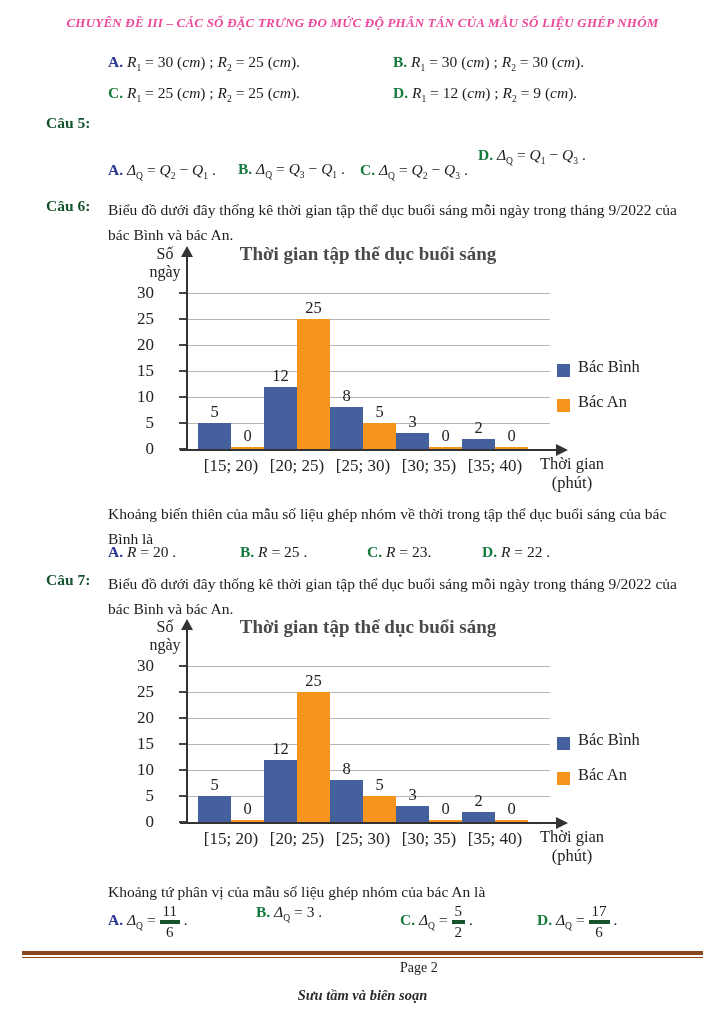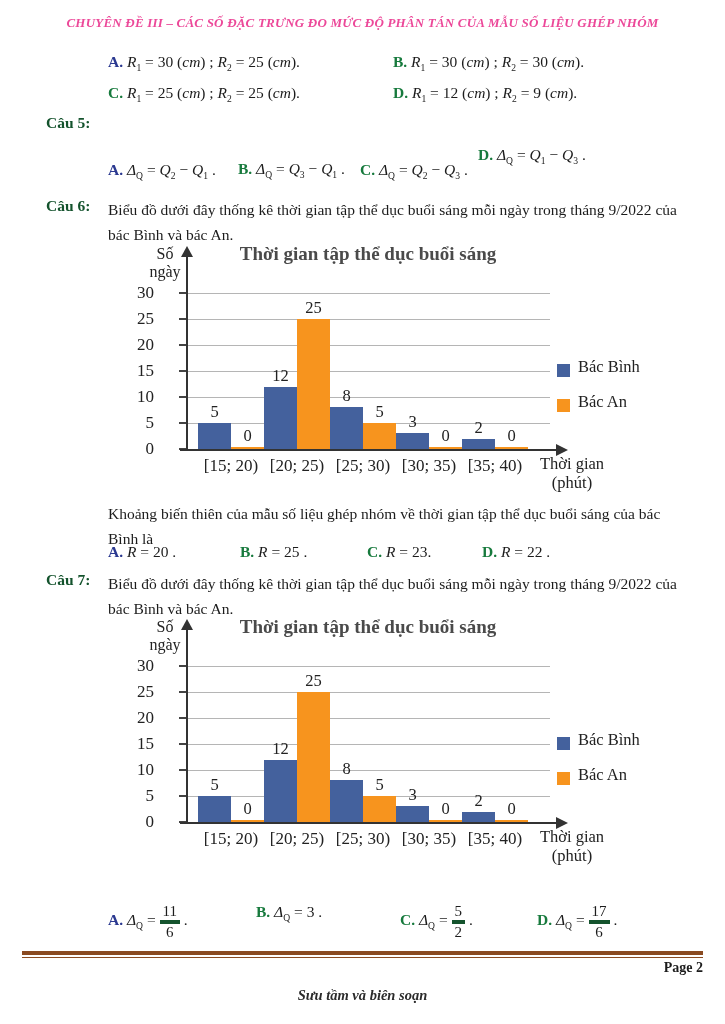--- a/index.html
+++ b/index.html
@@ -15,21 +15,21 @@
   .lb,.lc,.ld{color:#177A3D}
   sub{font-size:.62em}
   i{font-style:italic}
   .frac{display:inline-block;vertical-align:-12px;text-align:center;line-height:1.12;font-size:.97em}
   .frac .fn{display:block;border-bottom:4px solid #14532d;padding:0 3px}
   .frac .fd{display:block}
   .chart{position:absolute;width:560px;height:254px}
   .chart div{position:absolute}
   .rule{position:absolute;left:22px;width:681px;height:2px;
         border-top:4px solid #8A4A21;border-bottom:1px solid #8A4A21}
-  .pagenum{position:absolute;font-weight:bold;font-size:14px;text-align:right}
+  .pagenum{position:absolute;font-weight:normal;font-size:14px;}
   .credit{position:absolute;left:0;width:100%;text-align:center;
           font-weight:bold;font-style:italic;font-size:14.5px;color:#2b2b2b}
 </style>
 </head>
 <body>
 
 <div class="page">
 
   <div class="hdr">CHUYÊN ĐỀ III – CÁC SỐ ĐẶC TRƯNG ĐO MỨC ĐỘ PHÂN TÁN CỦA MẪU SỐ LIỆU GHÉP NHÓM</div>
 
@@ -101,21 +101,21 @@
       <div style="left: 285px; top: 213px; width: 92px; text-align: center; font-size: 17px; color: rgb(34, 34, 34);">[30; 35)</div>
       <div style="left: 351px; top: 213px; width: 92px; text-align: center; font-size: 17px; color: rgb(34, 34, 34);">[35; 40)</div>
       <div style="left: 415px; top: 212px; width: 118px; text-align: center; font-size: 16.5px; line-height: 1.15; white-space: pre-line; color: rgb(34, 34, 34);">Thời gian
 (phút)</div>
       <div style="left: 459px; top: 121px; width: 13px; height: 13px; background: rgb(68, 97, 157);"></div>
       <div style="left: 480px; top: 114px; font-size: 16.5px; color: rgb(34, 34, 34);">Bác Bình</div>
       <div style="left: 459px; top: 156px; width: 13px; height: 13px; background: rgb(247, 148, 30);"></div>
       <div style="left: 480px; top: 149px; font-size: 16.5px; color: rgb(34, 34, 34);">Bác An</div>
     </div>
 
-  <div class="qbody" style="left:108px;top:501px;width:585px">Khoảng biến thiên của mẫu số liệu ghép nhóm về thời gian tập thể dục buổi sáng của bác Bình là</div>
+  <div class="qbody" style="left:108px;top:501px;width:585px">Khoảng biến thiên của mẫu số liệu ghép nhóm về thời trong tập thể dục buổi sáng của bác Bình là</div>
   <span class="opt" style="left:108px;top:543px"><b class="lt la">A.</b> <span><i>R</i> = 20 .</span></span>
   <span class="opt" style="left:240px;top:543px"><b class="lt lb">B.</b> <span><i>R</i> = 25 .</span></span>
   <span class="opt" style="left:367px;top:543px"><b class="lt lc">C.</b> <span><i>R</i> = 23.</span></span>
   <span class="opt" style="left:482px;top:543px"><b class="lt ld">D.</b> <span><i>R</i> = 22 .</span></span>
 
   <span class="qlabel" style="left:46px;top:571px">Câu 7:</span>
   <div class="qbody" style="left:108px;top:571px;width:582px">Biểu đồ dưới đây thống kê thời gian tập thể dục buổi sáng mỗi ngày trong tháng 9/2022 của bác Bình và bác An.</div>
 
   <div class="chart" style="left:98px;top:616px">
       <div style="left: 104px; top: 0px; width: 332px; text-align: center; font-weight: bold; font-size: 19px; color: rgb(74, 74, 74);">Thời gian tập thể dục buổi sáng</div>
@@ -171,20 +171,21 @@
       <div style="left: 285px; top: 213px; width: 92px; text-align: center; font-size: 17px; color: rgb(34, 34, 34);">[30; 35)</div>
       <div style="left: 351px; top: 213px; width: 92px; text-align: center; font-size: 17px; color: rgb(34, 34, 34);">[35; 40)</div>
       <div style="left: 415px; top: 212px; width: 118px; text-align: center; font-size: 16.5px; line-height: 1.15; white-space: pre-line; color: rgb(34, 34, 34);">Thời gian
 (phút)</div>
       <div style="left: 459px; top: 121px; width: 13px; height: 13px; background: rgb(68, 97, 157);"></div>
       <div style="left: 480px; top: 114px; font-size: 16.5px; color: rgb(34, 34, 34);">Bác Bình</div>
       <div style="left: 459px; top: 156px; width: 13px; height: 13px; background: rgb(247, 148, 30);"></div>
       <div style="left: 480px; top: 149px; font-size: 16.5px; color: rgb(34, 34, 34);">Bác An</div>
     </div>
 
+  <div class="qbody" style="left:108px;top:879px;width:585px">Khoảng tứ phân vị của mẫu số liệu ghép nhóm của bác An là</div>
   <span class="opt" style="left:108px;top:903px"><b class="lt la">A.</b> <span><i>Δ</i><sub>Q</sub> = <span class="frac"><span class="fn">11</span><span class="fd">6</span></span> .</span></span>
   <span class="opt" style="left:256px;top:903px"><b class="lt lb">B.</b> <span><i>Δ</i><sub>Q</sub> = 3 .</span></span>
   <span class="opt" style="left:400px;top:903px"><b class="lt lc">C.</b> <span><i>Δ</i><sub>Q</sub> = <span class="frac"><span class="fn">5</span><span class="fd">2</span></span> .</span></span>
   <span class="opt" style="left:537px;top:903px"><b class="lt ld">D.</b> <span><i>Δ</i><sub>Q</sub> = <span class="frac"><span class="fn">17</span><span class="fd">6</span></span> .</span></span>
 
   <div class="rule" style="top:951px"></div>
   <div class="pagenum" style="left:400px;top:960px;width:303px">Page 2</div>
   <div class="credit" style="top:987px">Sưu tầm và biên soạn</div>
 
 </div>

